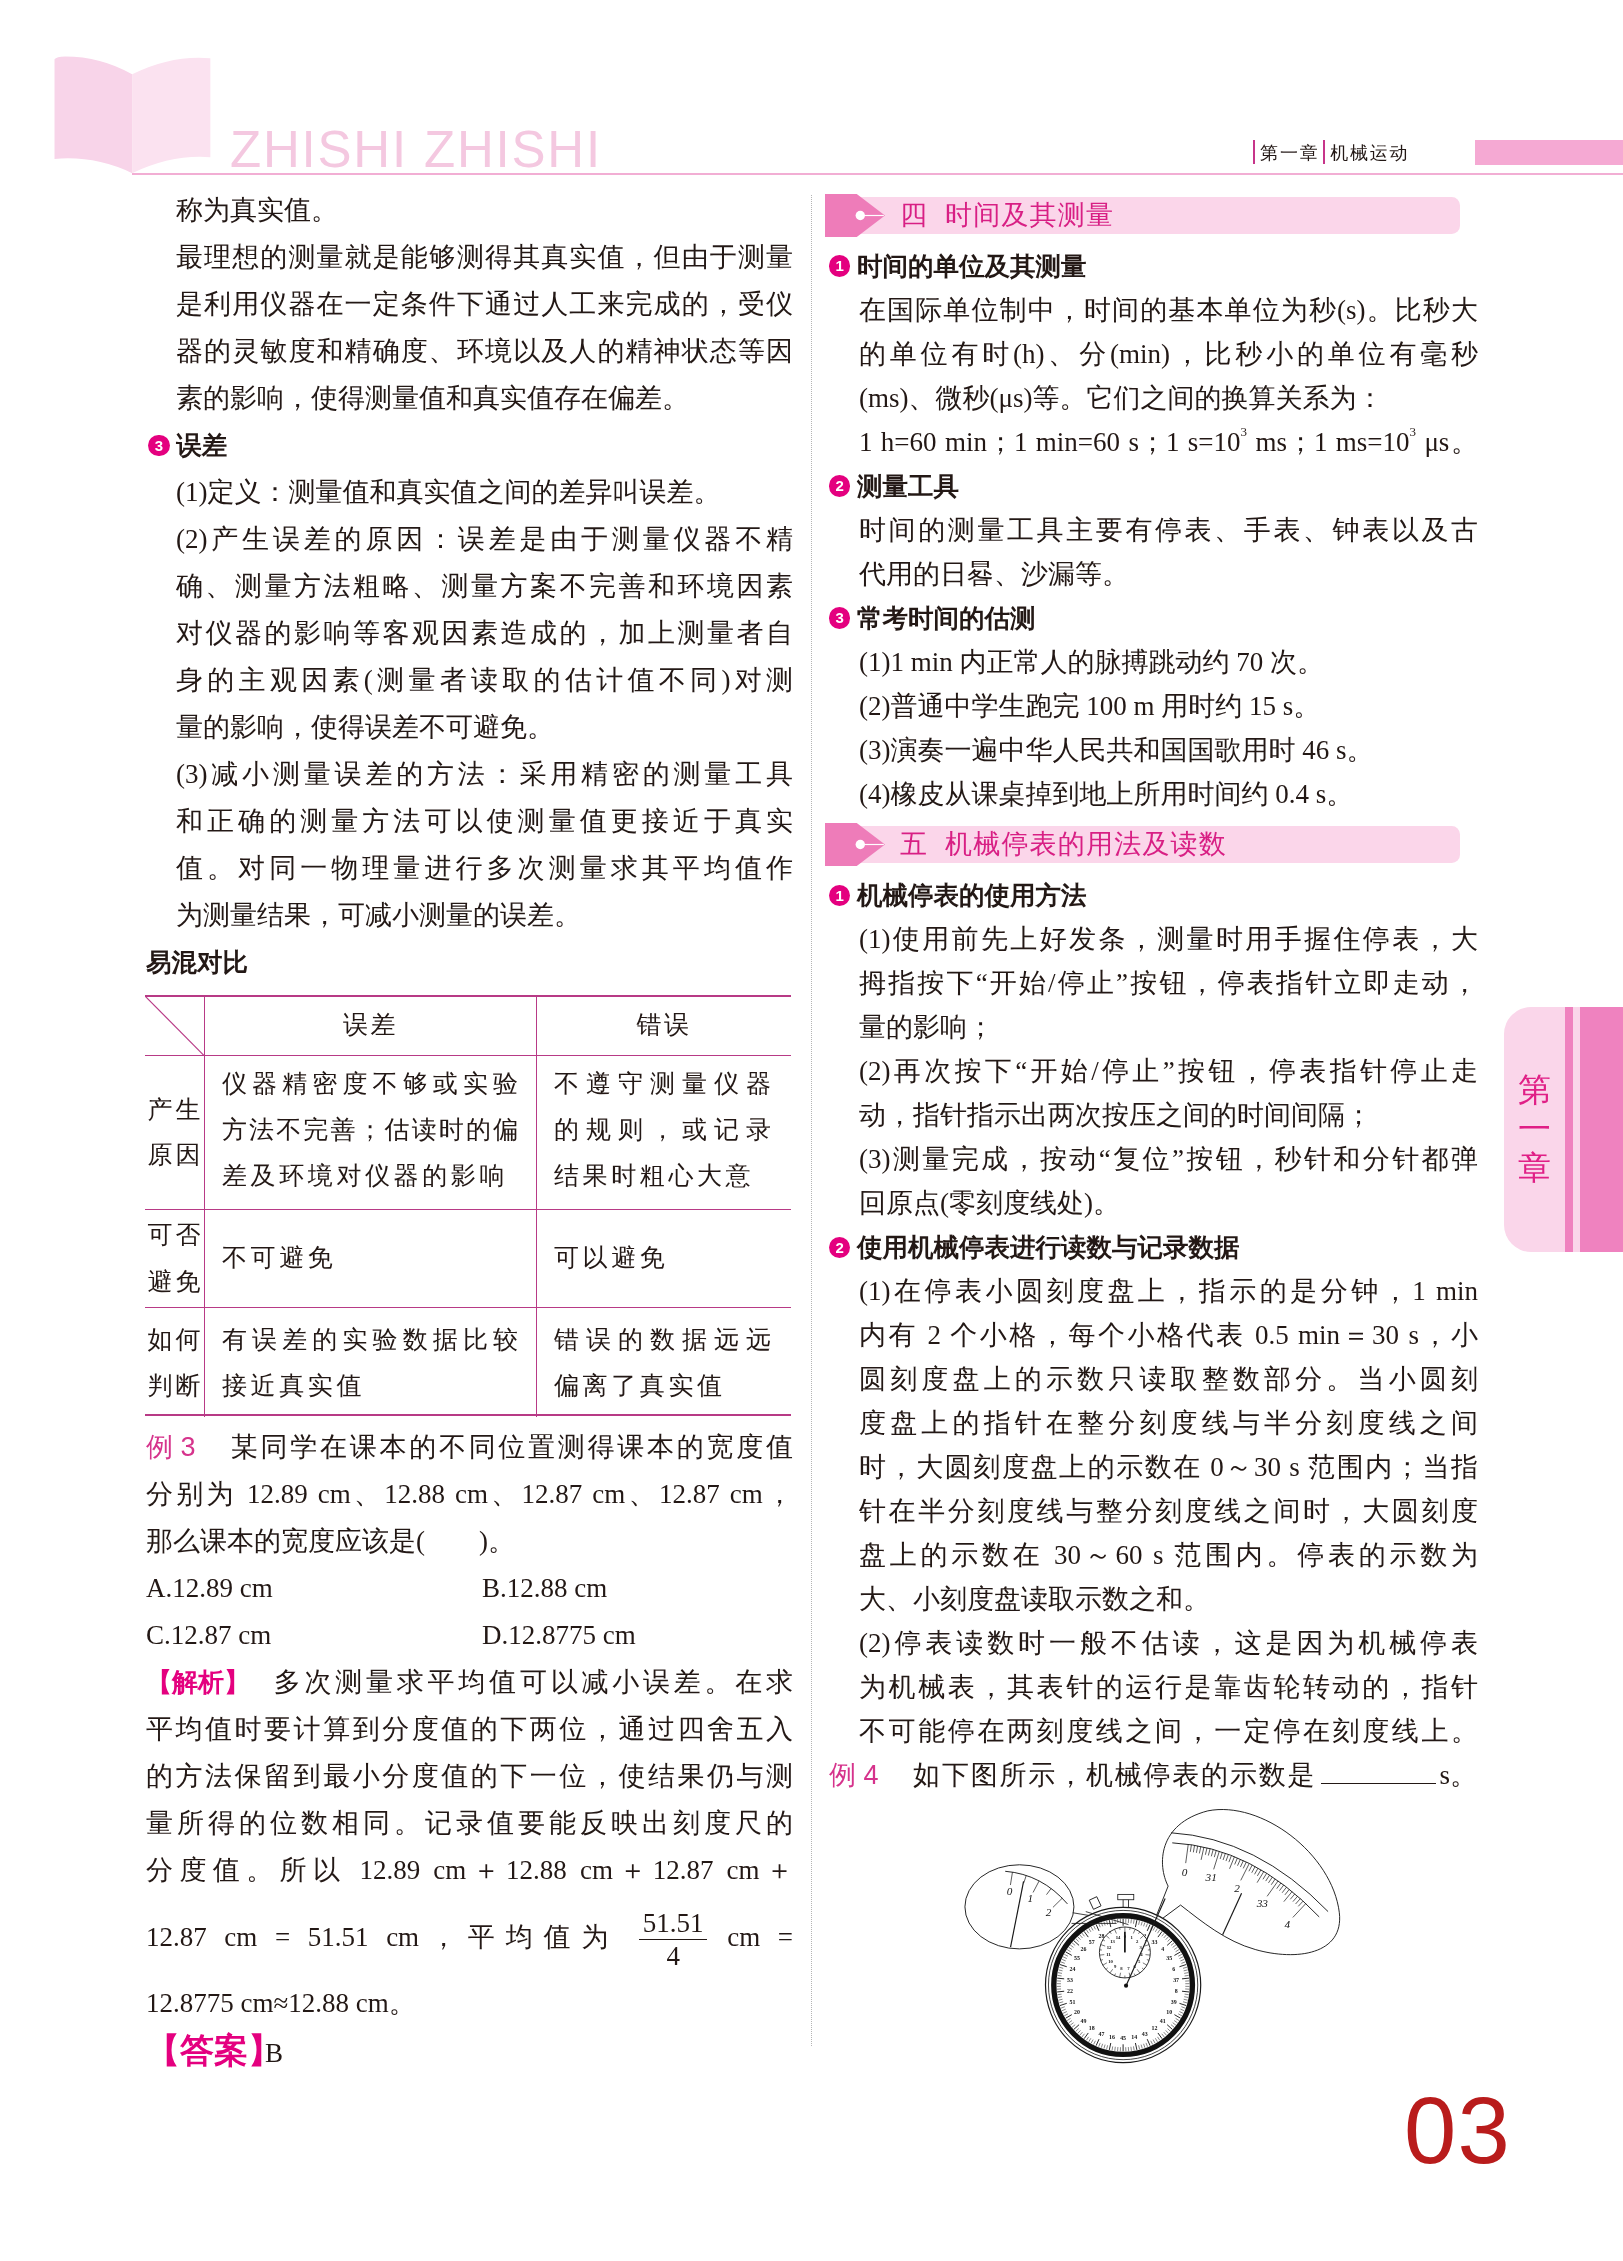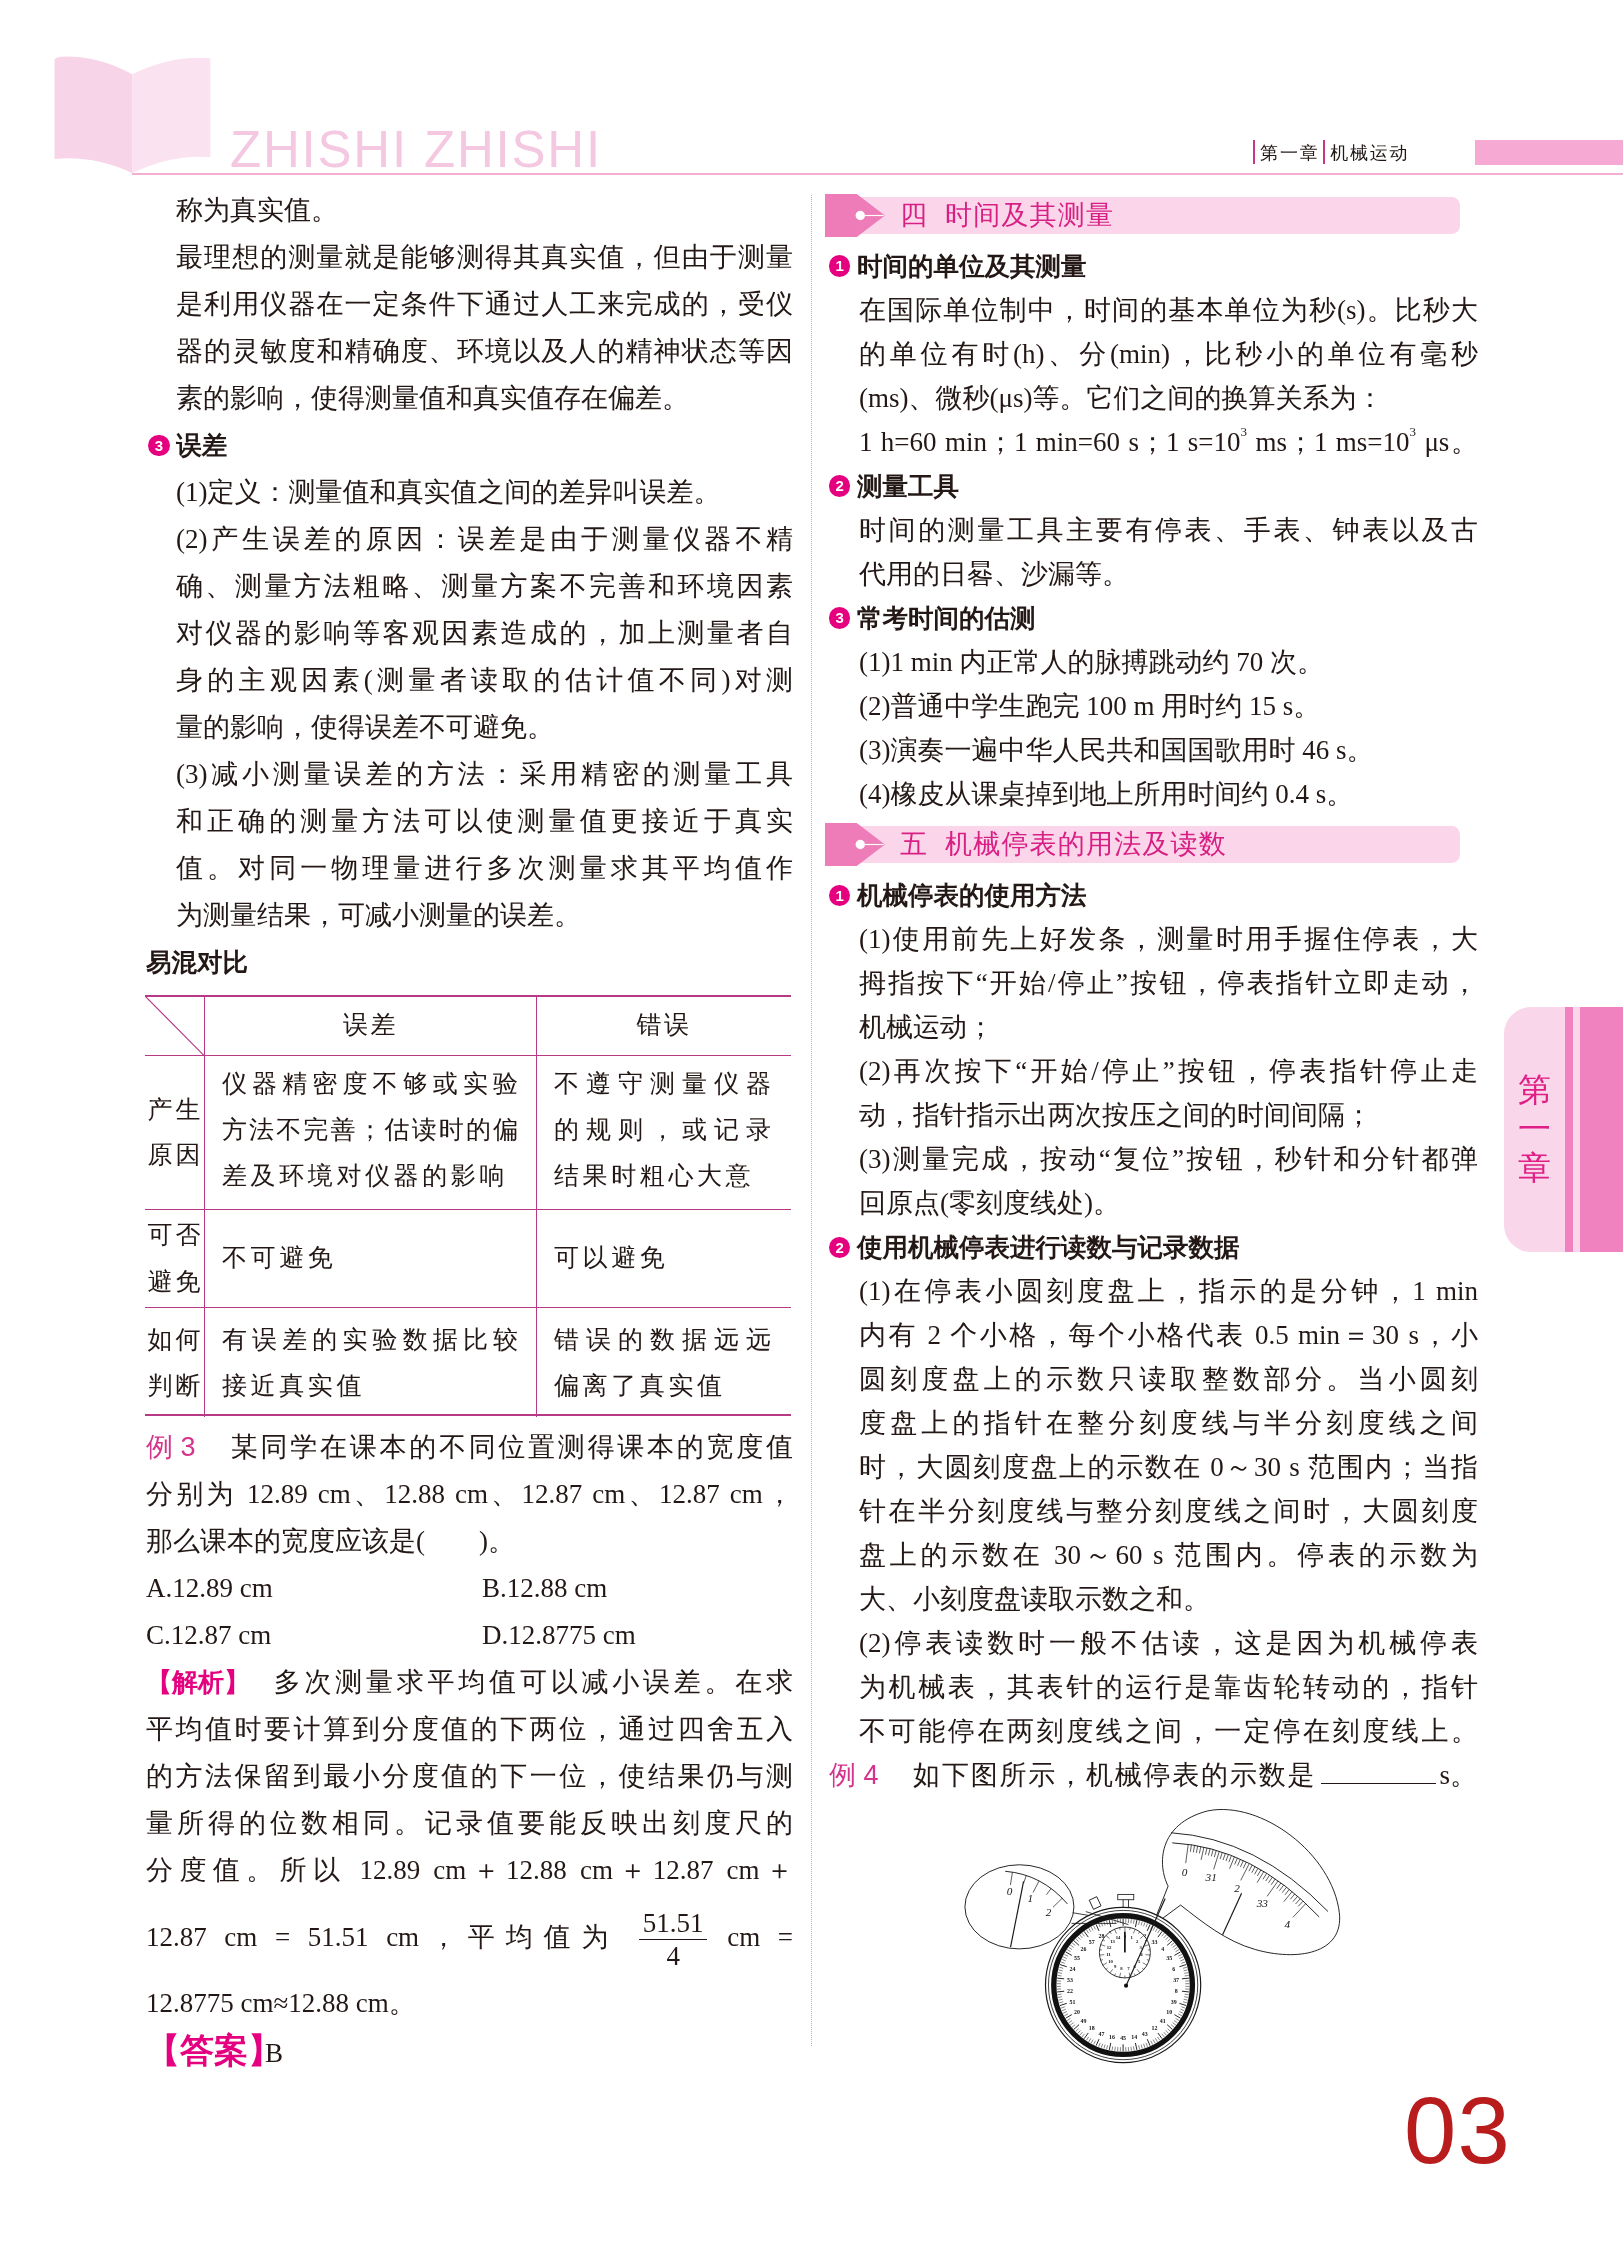--- a/index.html
+++ b/index.html
@@ -255,21 +255,21 @@
     <span class="sec-num">五</span>
     <span class="sec-title">机械停表的用法及读数</span>
   </div>
 
   <div class="ln hd">
     <span class="num">1</span>
     <span>机械停表的使用方法</span>
   </div>
   <div class="ln j ind">(1)使用前先上好发条，测量时用手握住停表，大</div>
   <div class="ln j ind">拇指按下“开始/停止”按钮，停表指针立即走动，</div>
-  <div class="ln l ind">机械运动；</div>
+  <div class="ln l ind">量的影响；</div>
   <div class="ln j ind">(2)再次按下“开始/停止”按钮，停表指针停止走</div>
   <div class="ln l ind">动，指针指示出两次按压之间的时间间隔；</div>
   <div class="ln j ind">(3)测量完成，按动“复位”按钮，秒针和分针都弹</div>
   <div class="ln l ind">回原点(零刻度线处)。</div>
 
   <div class="ln hd">
     <span class="num">2</span>
     <span>使用机械停表进行读数与记录数据</span>
   </div>
   <div class="ln j ind">(1)在停表小圆刻度盘上，指示的是分钟，1 min</div>

